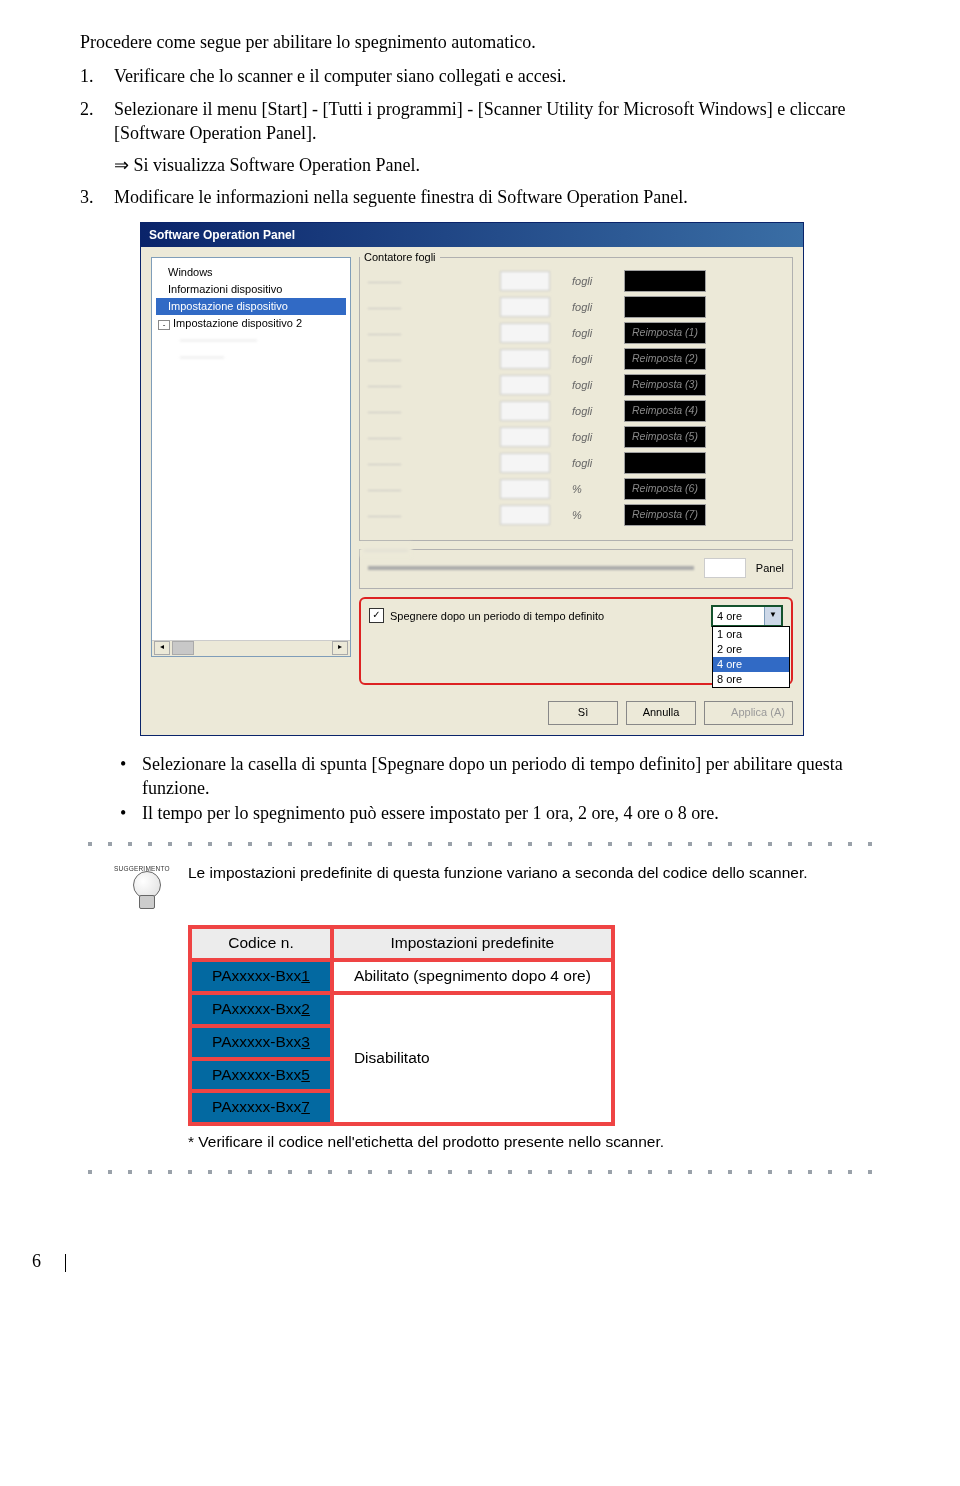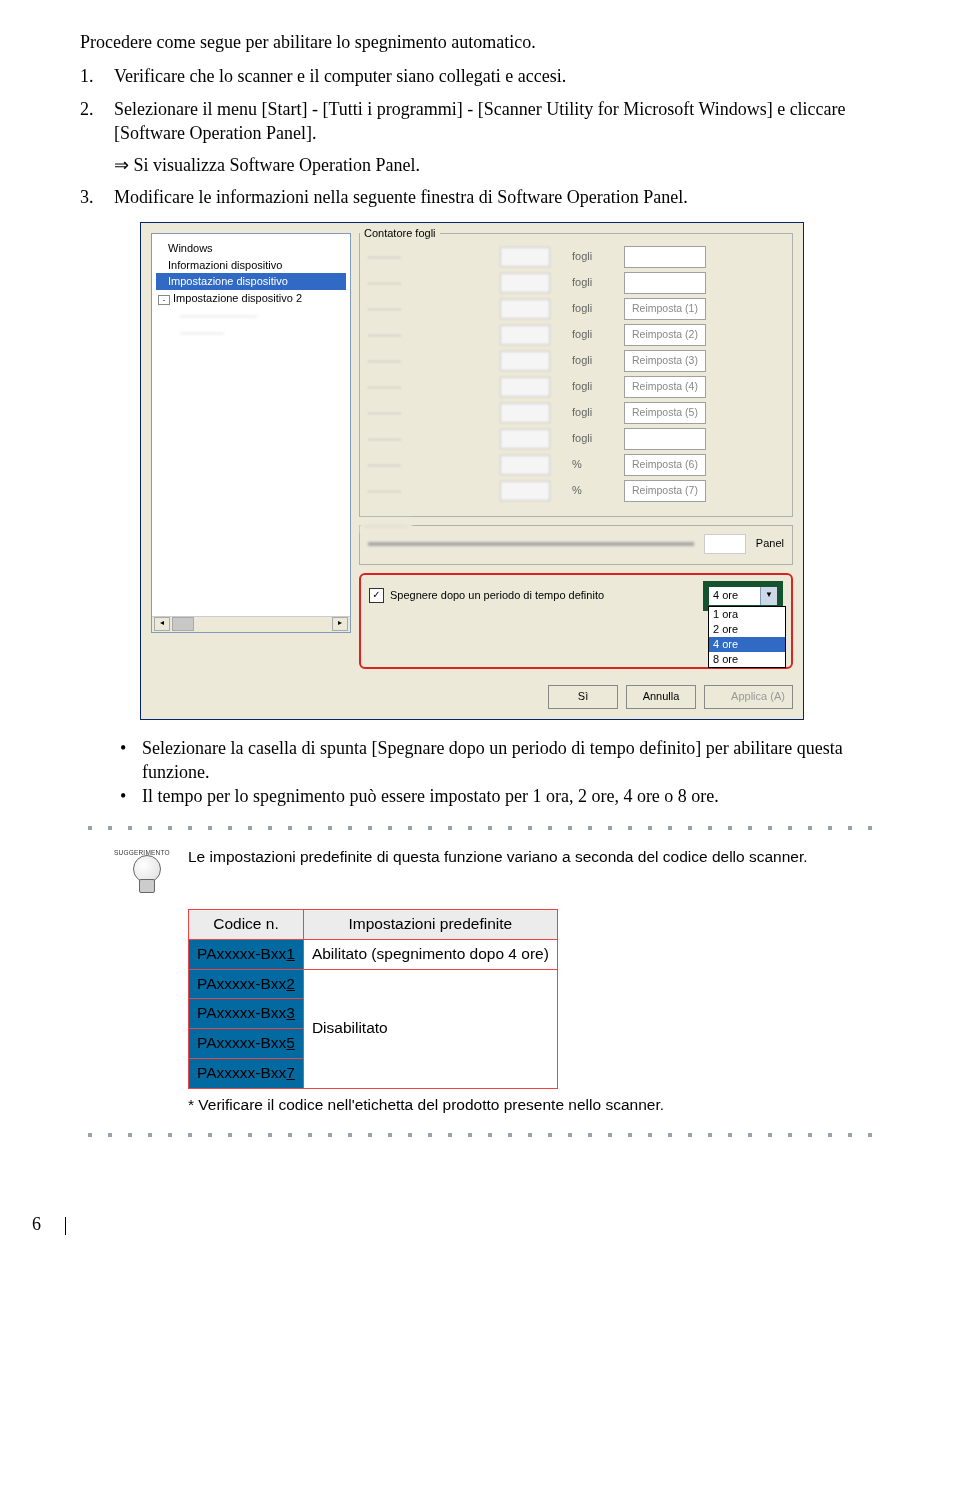--- a/index.html
+++ b/index.html
@@ -110,20 +110,21 @@
     background: #ece9d8;
     padding: 0 4px;
     font-size: 11px;
   }
   .counter-row {
     display: flex;
     align-items: center;
     gap: 22px;
     margin: 4px 0;
     height: 22px;
+    font-style: italic;
   }
   .counter-row .lbl {
     flex: 0 0 110px;
     color: #bbb;
     filter: blur(1.3px);
     font-size: 11px;
   }
   .counter-row .valbox {
     flex: 0 0 48px;
     height: 18px;
@@ -134,21 +135,21 @@
   }
   .counter-row .unit {
     flex: 0 0 30px;
     font-size: 11px;
     color: #666;
   }
   .counter-row .btn {
     flex: 0 0 80px;
     height: 20px;
     border: 1px solid #a0a0a0;
-    background: #ffffff;
+    background: #000000;
     font-size: 10.5px;
     text-align: center;
     line-height: 18px;
     color: #888;
   }
   .minuti-row {
     display: flex;
     align-items: center;
     gap: 10px;
   }
@@ -179,21 +180,21 @@
     width: 13px; height: 13px;
     border: 1px solid #333;
     background: #fff;
     font-size: 10px;
     text-align: center;
     line-height: 11px;
   }
   .dd {
     width: 60px;
     height: 18px;
-    border: 6px solid #14532d;
+    border: 2px solid #14532d;
     background: #fff;
     position: relative;
     margin-left: auto;
     display: flex;
     align-items: center;
     padding: 0 4px;
     font-size: 11px;
   }
   .dd .arrow {
     position: absolute;
@@ -298,22 +299,22 @@
   .tbl-wrap {
     margin-left: 108px;
     margin-top: 10px;
   }
   table.settings {
     border-collapse: collapse;
     font-family: Arial, sans-serif;
     font-size: 15.5px;
   }
   table.settings th, table.settings td {
-    border: 1px solid #ef4444;
-    padding: 4px 8px;
+    border: 4px solid #ef4444;
+    padding: 4px 20px;
     vertical-align: middle;
   }
   table.settings th {
     background: #ececec;
     font-weight: normal;
     text-align: center;
   }
   table.settings td.code { background: #0369a1; }
   .footnote {
     margin-left: 108px;
@@ -346,20 +347,21 @@
   </div>
   <div class="result">Si visualizza Software Operation Panel.</div>
 
   <div class="step">
     <div class="num">3.</div>
     <div class="body">Modificare le informazioni nella seguente finestra di Software Operation Panel.</div>
   </div>
 
   <div class="screenshot-wrap">
     <div class="sop-window">
+      <div class="sop-title">Software Operation Panel</div>
       <div class="sop-body">
         <div class="sop-tree">
           <div class="tree-item indent1">Windows</div>
           <div class="tree-item indent1">Informazioni dispositivo</div>
           <div class="tree-item indent1 tree-sel">Impostazione dispositivo</div>
           <div class="tree-item"><span style="display:inline-block;width:10px;text-align:center;border:1px solid #888;font-size:8px;line-height:8px;">-</span> <span>Impostazione dispositivo 2</span></div>
           <div class="tree-item indent2 tree-blur">———————</div>
           <div class="tree-item indent2 tree-blur">————</div>
           <div class="tree-scroll">
             <div class="scroll-btn">◂</div>

